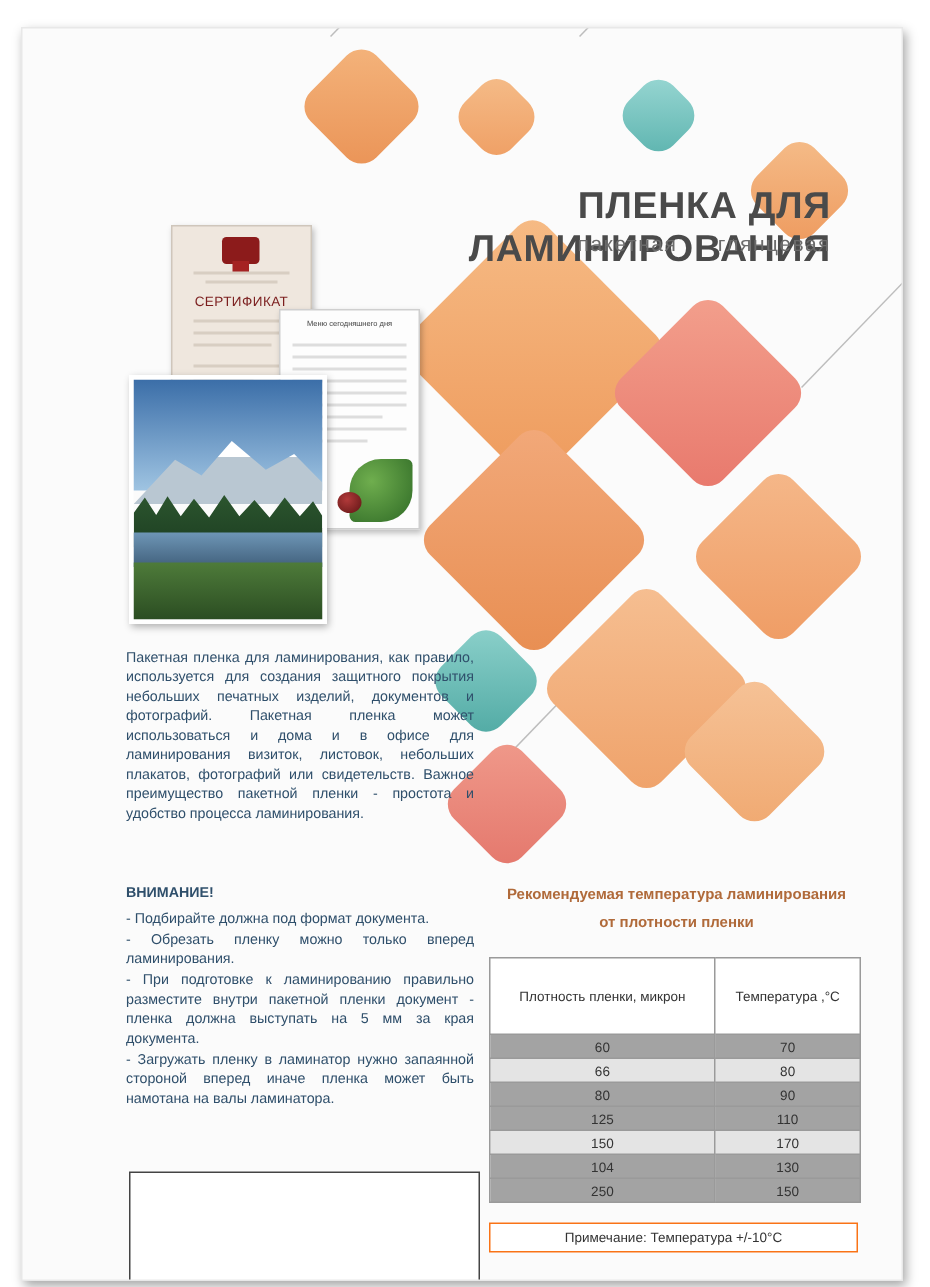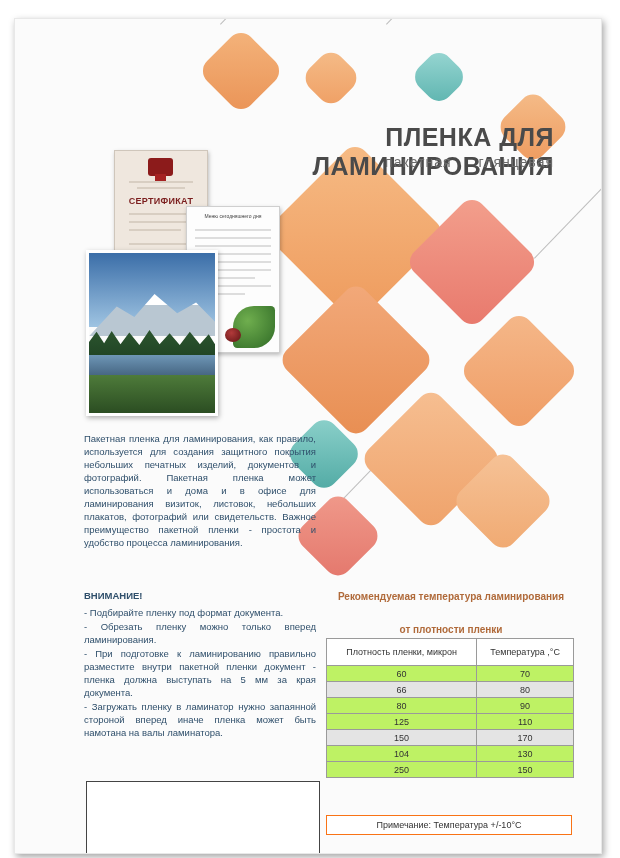--- a/index.html
+++ b/index.html
@@ -22,21 +22,21 @@
   .subtitle{position:absolute;left:148px;top:136px;width:392px;text-align:right;
             font-size:14px;color:#6b6b6b;letter-spacing:1px;}
   .subtitle span{margin-left:22px;text-align:right;}
 
   
   .cert{position:absolute;left:100px;top:132px;width:92px;height:128px;
         background:#efe7de;border:1px solid #cfc6bb;box-shadow:1px 2px 4px rgba(0,0,0,.25);}
   .cert .seal{position:absolute;left:33px;top:7px;width:25px;height:18px;background:#8c1b1b;border-radius:3px;}
   .cert .seal:after{content:"";position:absolute;left:7px;top:16px;width:11px;height:8px;background:#a52222;}
   .cert .ct{position:absolute;left:8px;top:45px;width:76px;text-align:center;
-            font-size:9px;font-weight:bold;color:#7b1e1e;letter-spacing:.3px;}
+            font-size:9px;font-weight:normal;color:#7b1e1e;letter-spacing:.3px;}
   .cert .ln{position:absolute;left:14px;height:2px;background:#d8cec2;}
 
   .menu{position:absolute;left:172px;top:188px;width:92px;height:145px;
         background:#fdfdfd;border:1px solid #cfcfcf;box-shadow:1px 2px 4px rgba(0,0,0,.25);}
   .menu .mt{position:absolute;left:6px;top:6px;width:80px;text-align:center;font-size:5px;color:#444;}
   .menu .mr{position:absolute;left:8px;height:2px;background:#ddd;}
   .menu .leaf{position:absolute;right:4px;bottom:4px;width:42px;height:42px;
               background:radial-gradient(circle at 35% 35%,#6fae4e,#2f6a26);border-radius:50% 10% 50% 10%;}
   .menu .berry{position:absolute;right:38px;bottom:10px;width:16px;height:14px;
                background:radial-gradient(circle at 40% 35%,#b23a3a,#5e1414);border-radius:50%;}
@@ -62,27 +62,27 @@
   .warnhead{position:absolute;left:70px;top:572px;font-size:9.5px;font-weight:bold;color:#2f4f6b;}
   .warn{position:absolute;left:70px;top:588px;width:232px;font-size:9.5px;line-height:13px;
         color:#2f4f6b;text-align:justify;}
   .warn p{margin:0 0 1px 0;}
 
   .blankbox{position:absolute;left:72px;top:763px;width:232px;height:72px;border:1px solid #444;background:#fff;}
 
   
   .rechead{position:absolute;left:312px;top:571px;width:250px;font-size:10px;font-weight:bold;
            color:#b06a3a;text-align:center;line-height:16px;}
-  .rechead .l2{display:block;margin-top:17px;}
+  .rechead .l2{display:block;margin-top:3px;}
 
   table.t{position:absolute;left:312px;top:620px;width:248px;border-collapse:collapse;font-size:9px;color:#333;}
-  table.t th{border:1px solid #9a9a9a;background:#ffffff;font-weight:normal;padding:8px 2px;text-align:center;font-size:9px;}
+  table.t th{border:1px solid #9a9a9a;background:#ffffff;font-weight:normal;padding:20px 2px;text-align:center;font-size:9px;}
   table.t td{border:1px solid #9a9a9a;padding:2.5px 2px;text-align:center;}
   table.t tr.alt td{background:#e4e4e4;}
-  table.t tr td{background:#bef264;}
+  table.t tr td{background:#a3a3a3;}
   .note{position:absolute;left:312px;top:797px;width:244px;border:1px solid #f97316;background:#fff;
         font-size:9px;color:#333;padding:4px 0;text-align:center;}
 </style>
 </head>
 <body>
 
 <div class="page">
   <div class="sheet">
 
     <div>
@@ -145,21 +145,21 @@
       <div class="mtn"></div>
       <div class="trees"></div>
       <div class="lake"></div>
       <div class="fore"></div>
     </div>
 
     <div class="btext">Пакетная пленка для ламинирования, как правило, используется для создания защитного покрытия небольших печатных изделий, документов и фотографий. Пакетная пленка может использоваться и дома и в офисе для ламинирования визиток, листовок, небольших плакатов, фотографий или свидетельств. Важное преимущество пакетной пленки - простота и удобство процесса ламинирования.</div>
 
     <div class="warnhead">ВНИМАНИЕ!</div>
     <div class="warn">
-      <p>- Подбирайте пленку под формат документа.</p>
+      <p>- Подбирайте должна под формат документа.</p>
       <p>- Обрезать пленку можно только вперед ламинирования.</p>
       <p>- При подготовке к ламинированию правильно разместите внутри пакетной пленки документ - пленка должна выступать на 5 мм за края документа.</p>
       <p>- Загружать пленку в ламинатор нужно запаянной стороной вперед иначе пленка может быть намотана на валы ламинатора.</p>
     </div>
 
     <div class="blankbox"></div>
 
     <div class="rechead">
       <span>Рекомендуемая температура ламинирования</span>
       <span class="l2">от плотности пленки</span>

